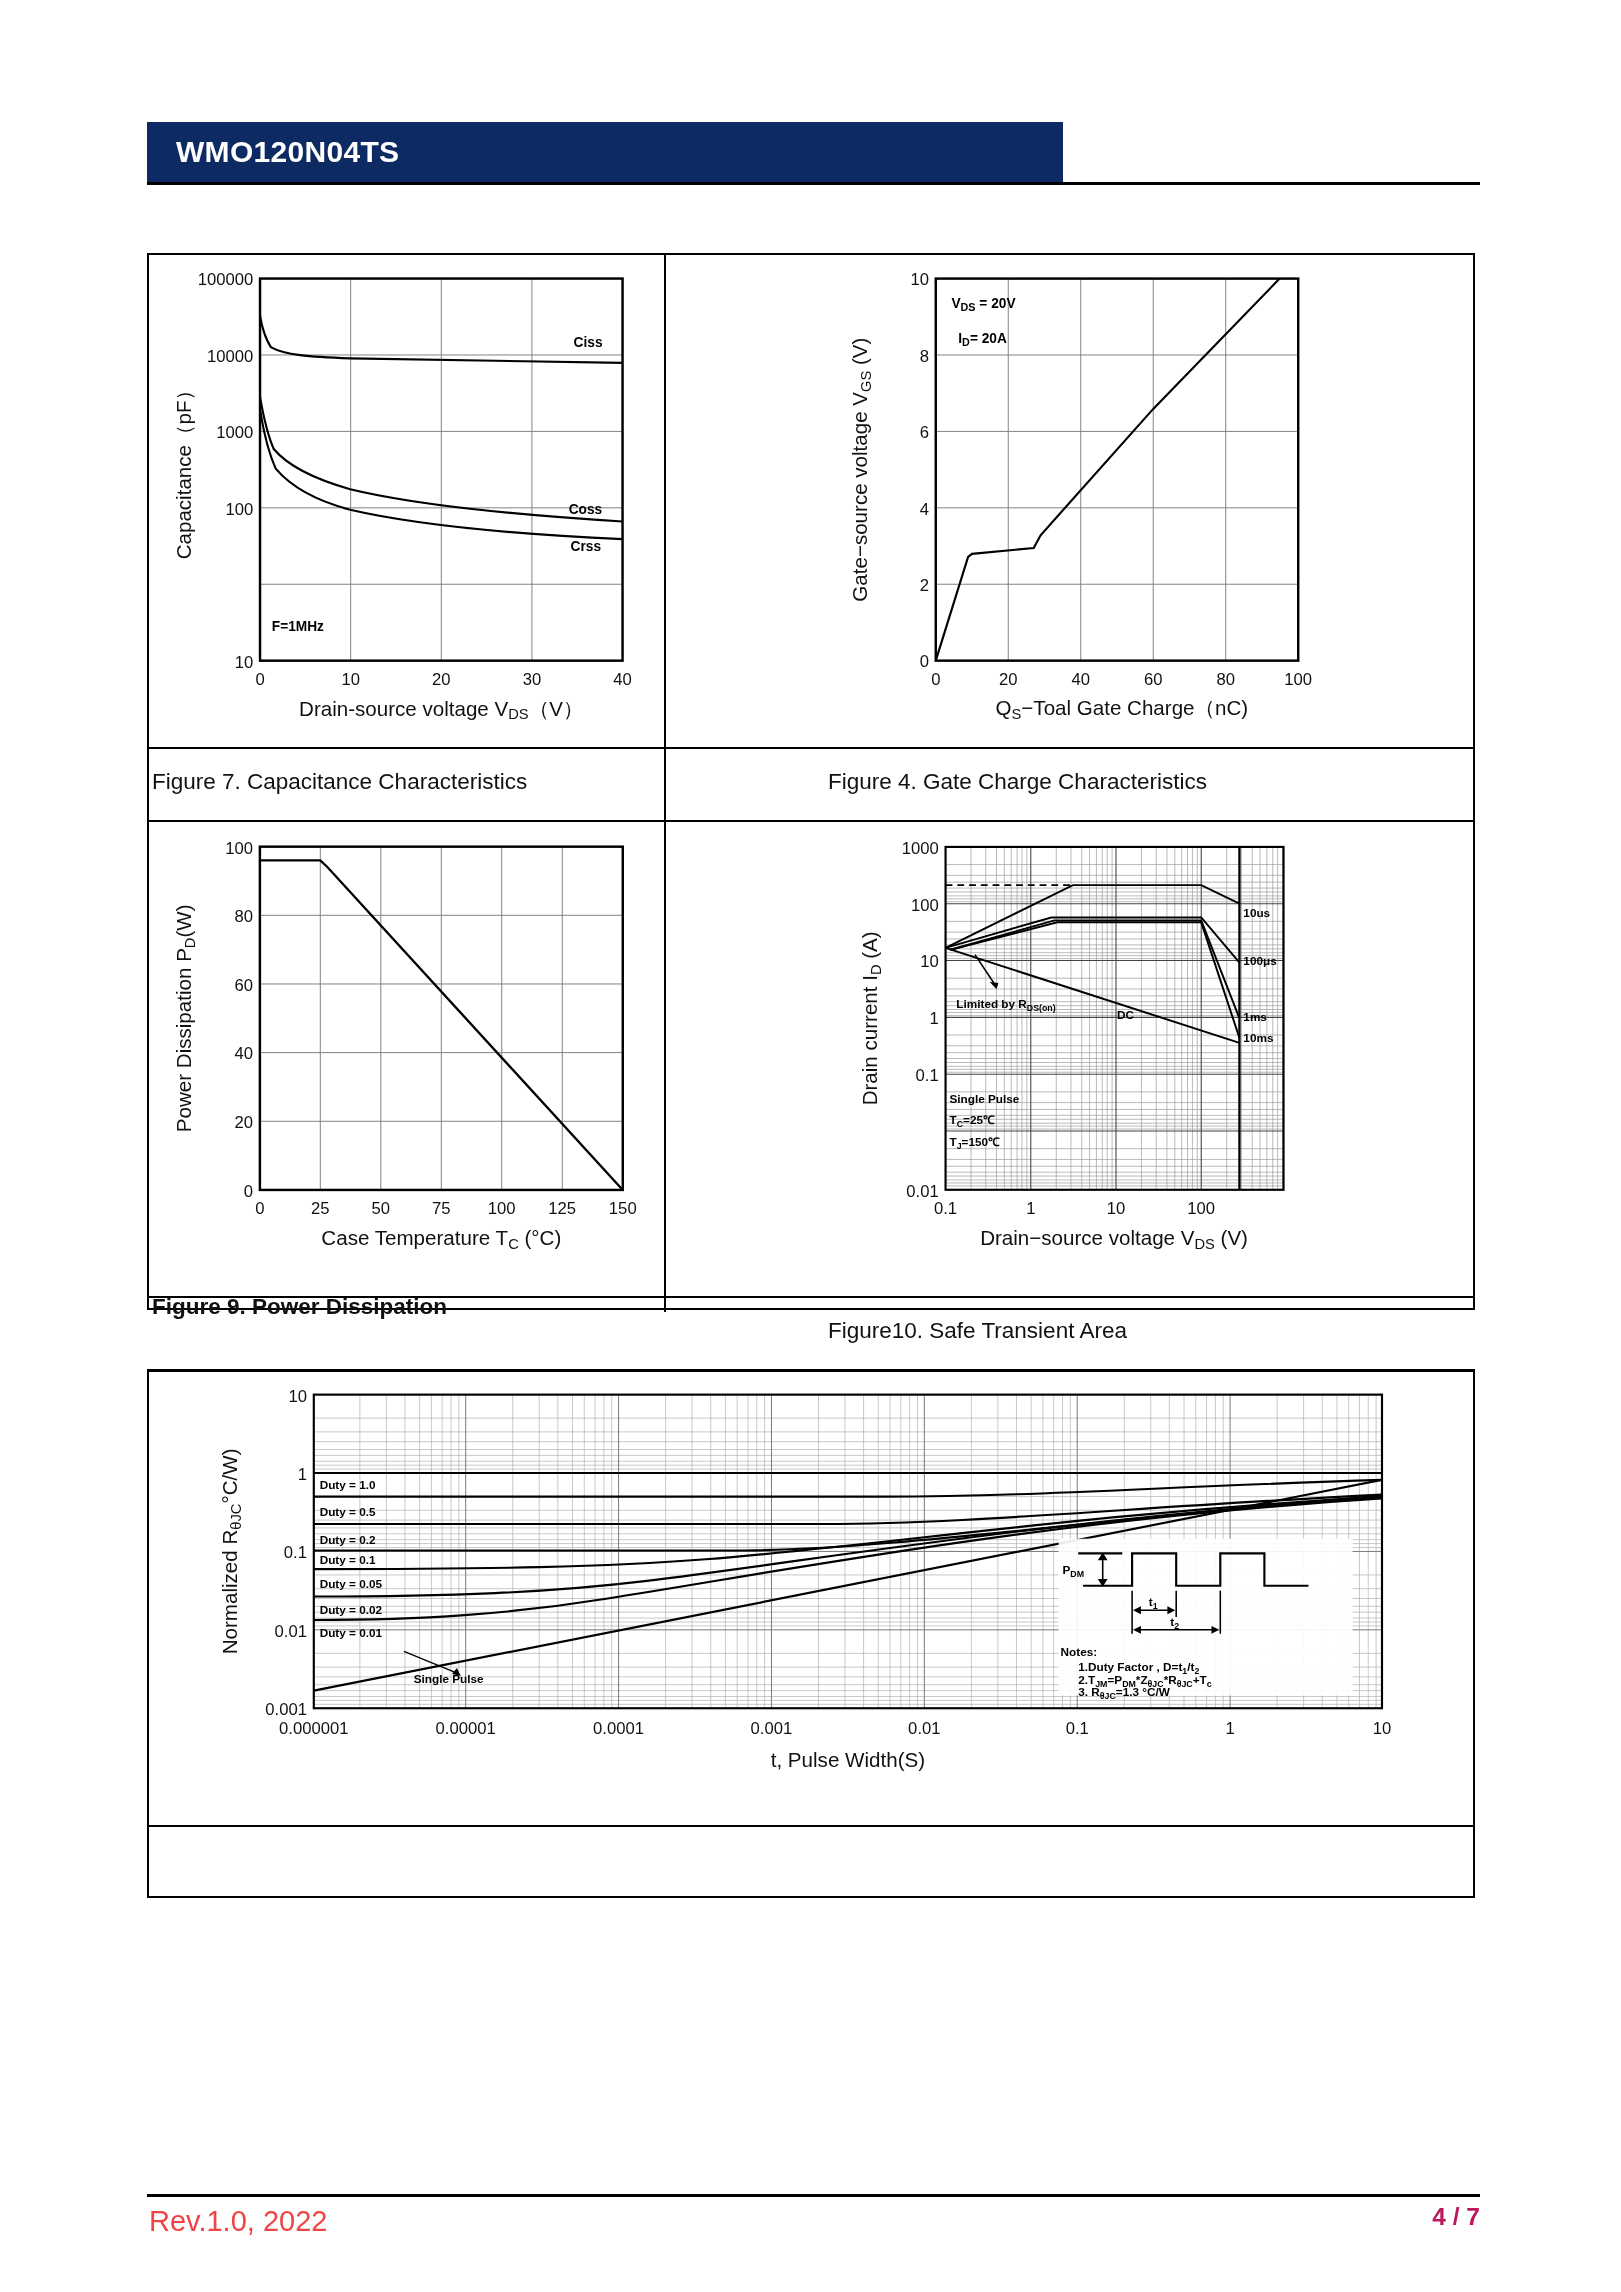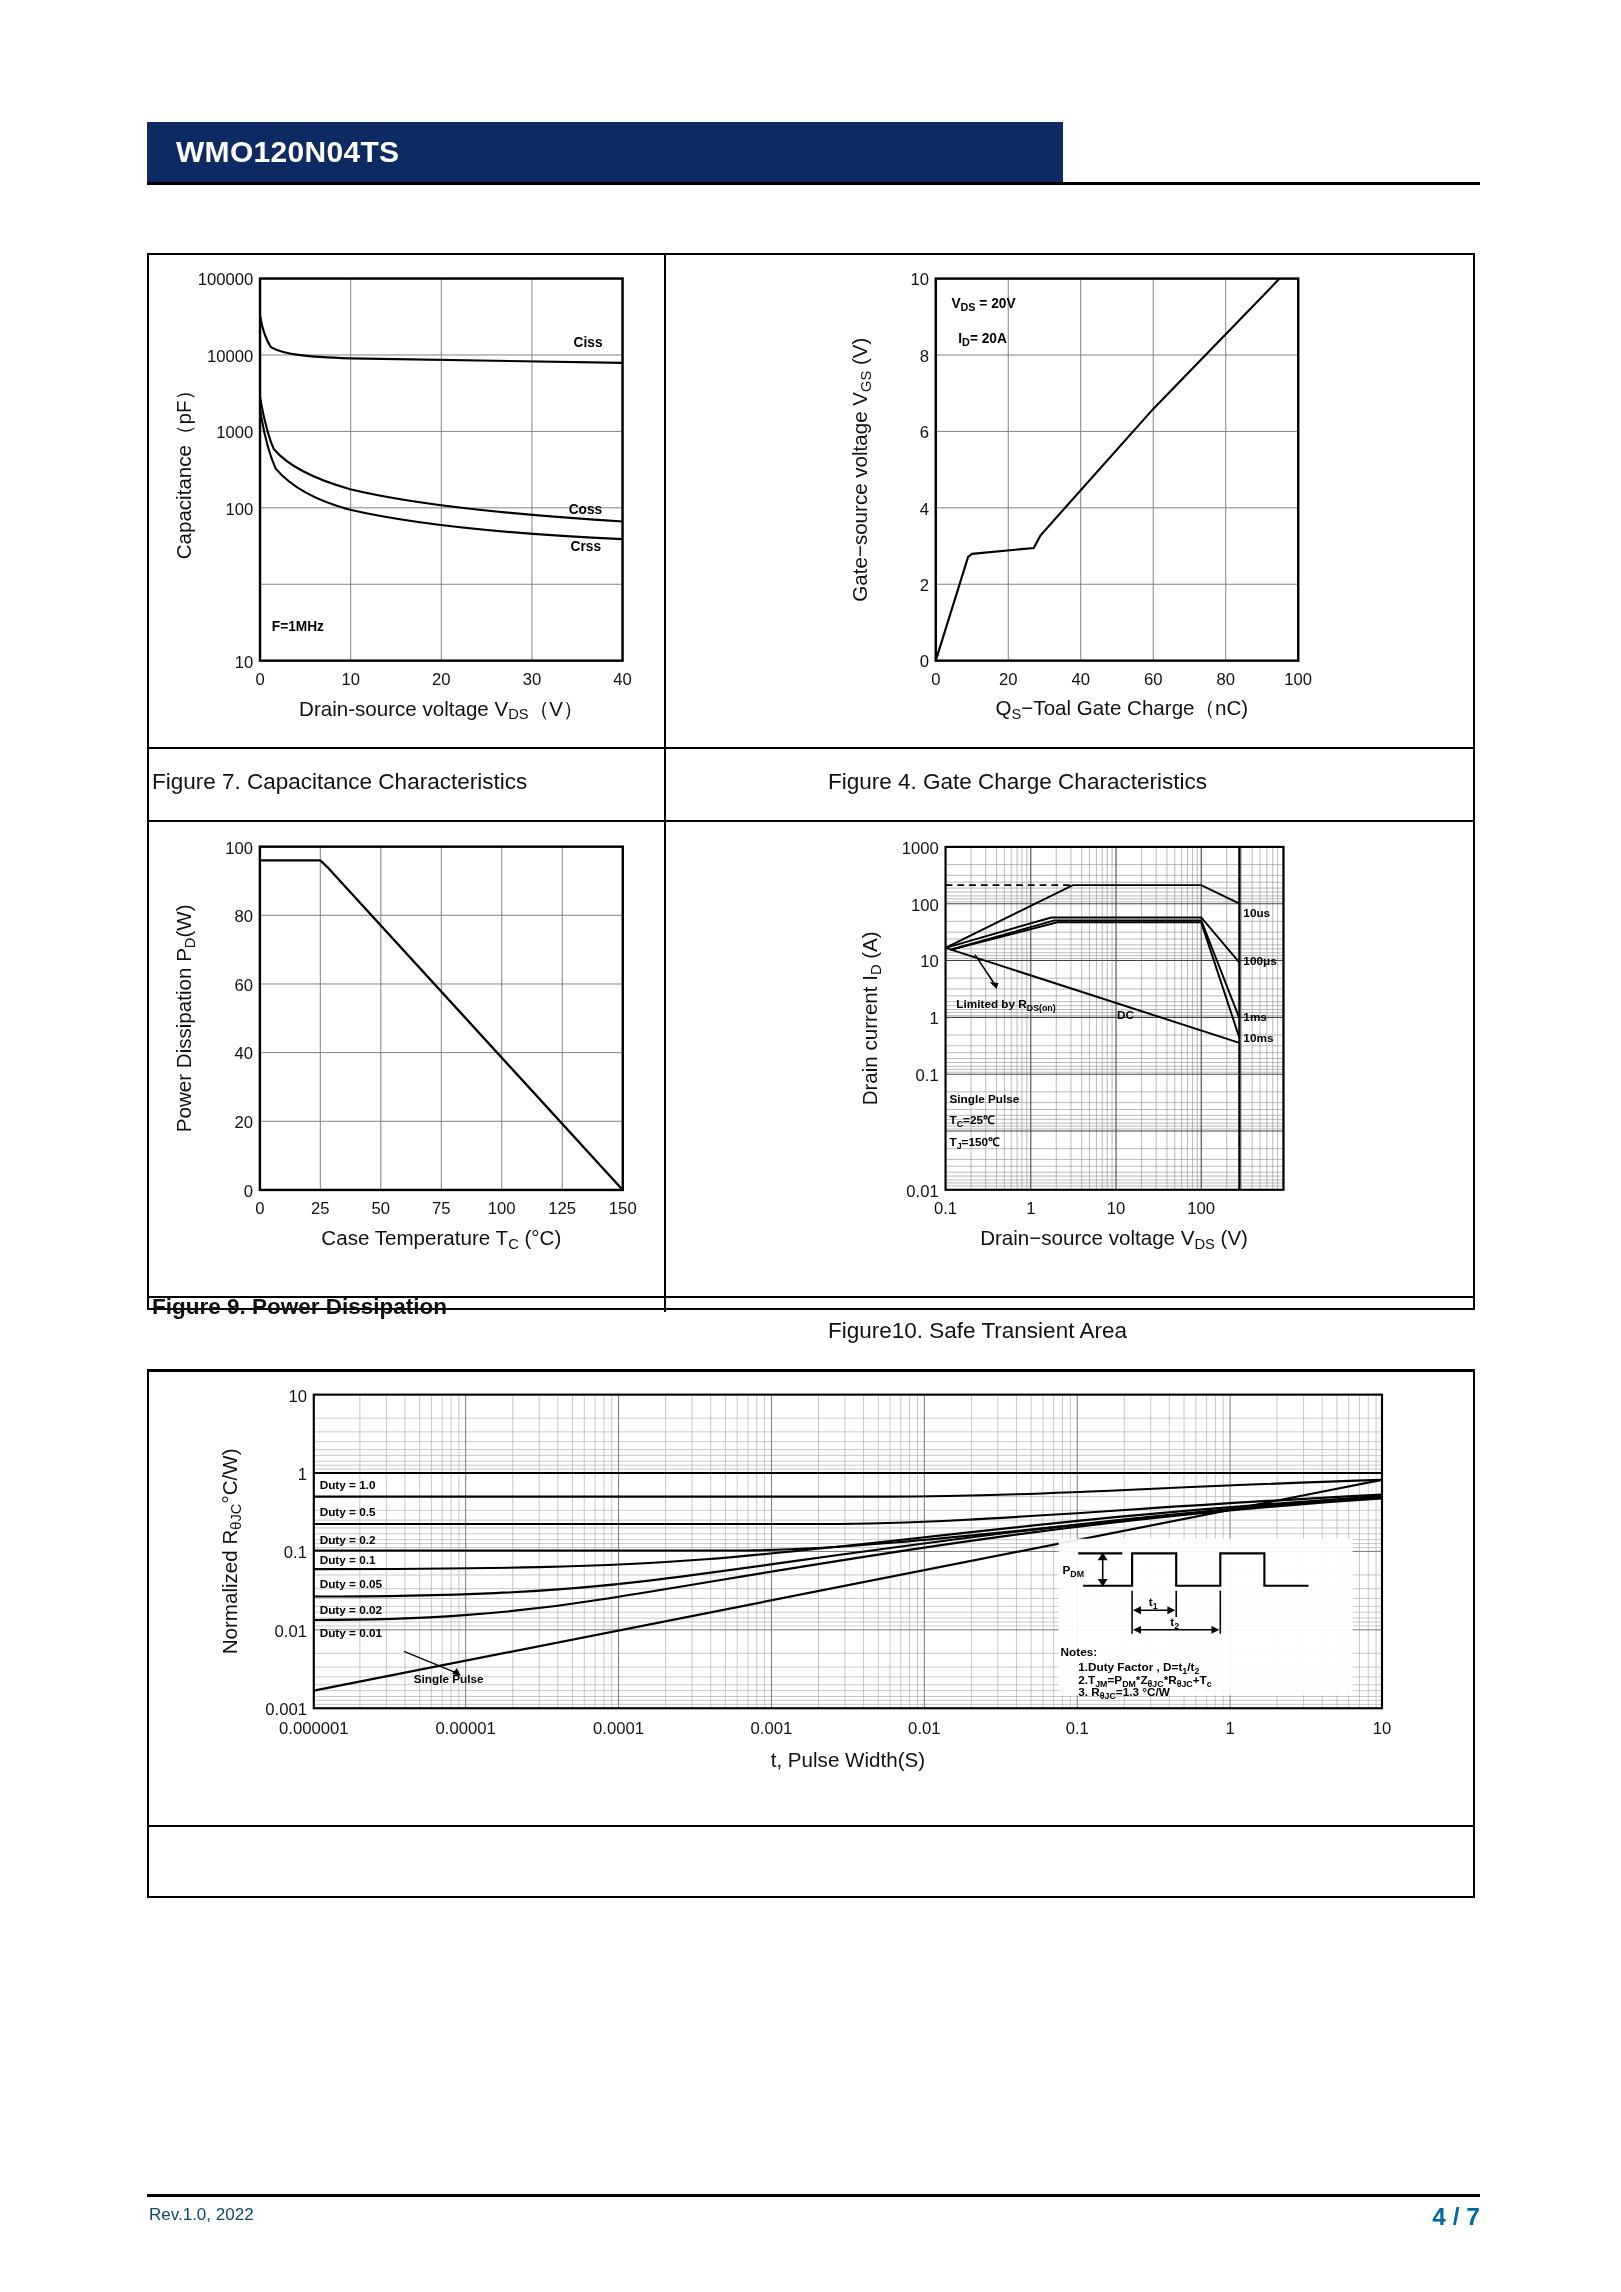--- a/index.html
+++ b/index.html
@@ -25,22 +25,22 @@
 
   .fig{position:absolute;}
   svg{display:block;}
   .axlbl{font-family:"Liberation Sans",sans-serif;font-size:21px;fill:#111;}
   .tick{font-family:"Liberation Sans",sans-serif;font-size:17px;fill:#111;}
   .ann{font-family:"Liberation Sans",sans-serif;font-size:14px;font-weight:bold;fill:#000;}
   .annsm{font-family:"Liberation Sans",sans-serif;font-size:12px;font-weight:bold;fill:#000;}
 
   
   .ftr-rule{position:absolute;left:147px;top:2194px;width:1333px;height:2.9px;background:#000;}
-  .ftr-left{position:absolute;left:149px;top:2205px;font-size:17px;color:#0c4a6e;}
-  .ftr-right{position:absolute;left:1372px;top:2203px;width:108px;text-align:right;font-size:24.5px;font-weight:bold;color:#0369a1;}
+  .ftr-left{position:absolute;left:149px;top:2205px;font-size:29px;color:#ef4444;}
+  .ftr-right{position:absolute;left:1372px;top:2203px;width:108px;text-align:right;font-size:24.5px;font-weight:bold;color:#be185d;}
 </style>
 </head>
 <body>
 
 <div class="page">
 
   <div class="hdr-band"></div>
   <div class="hdr-title">WMO120N04TS</div>
   <div class="hdr-rule"></div>
 

